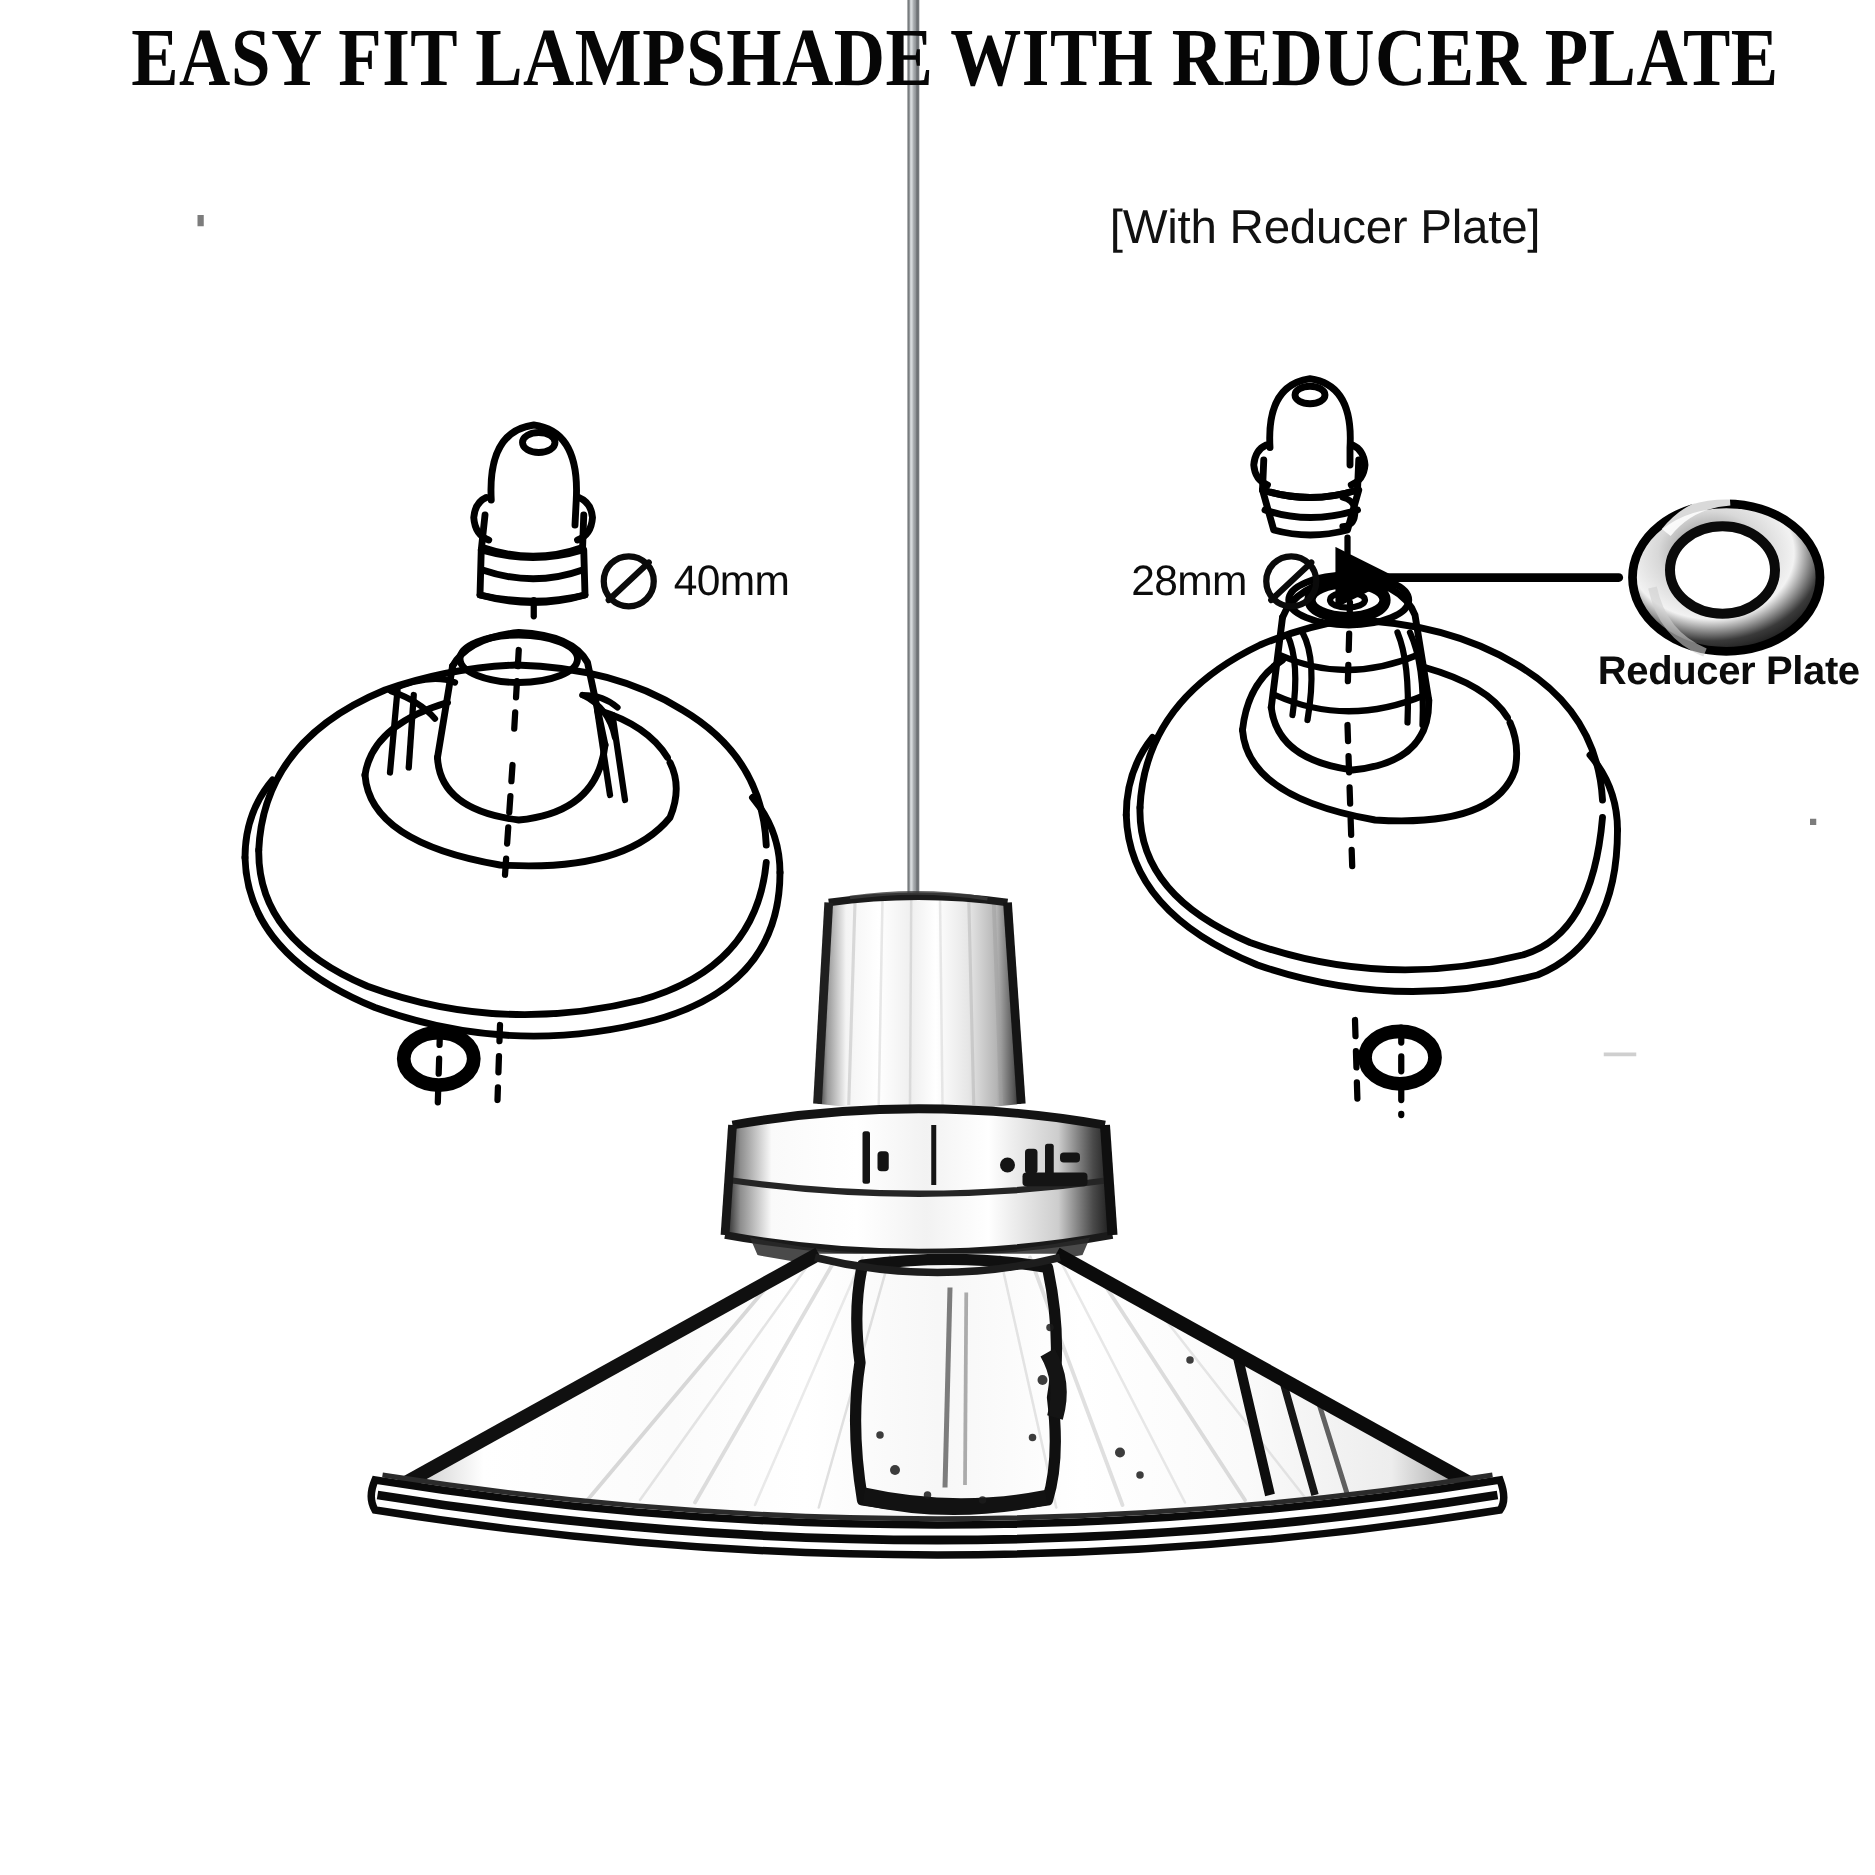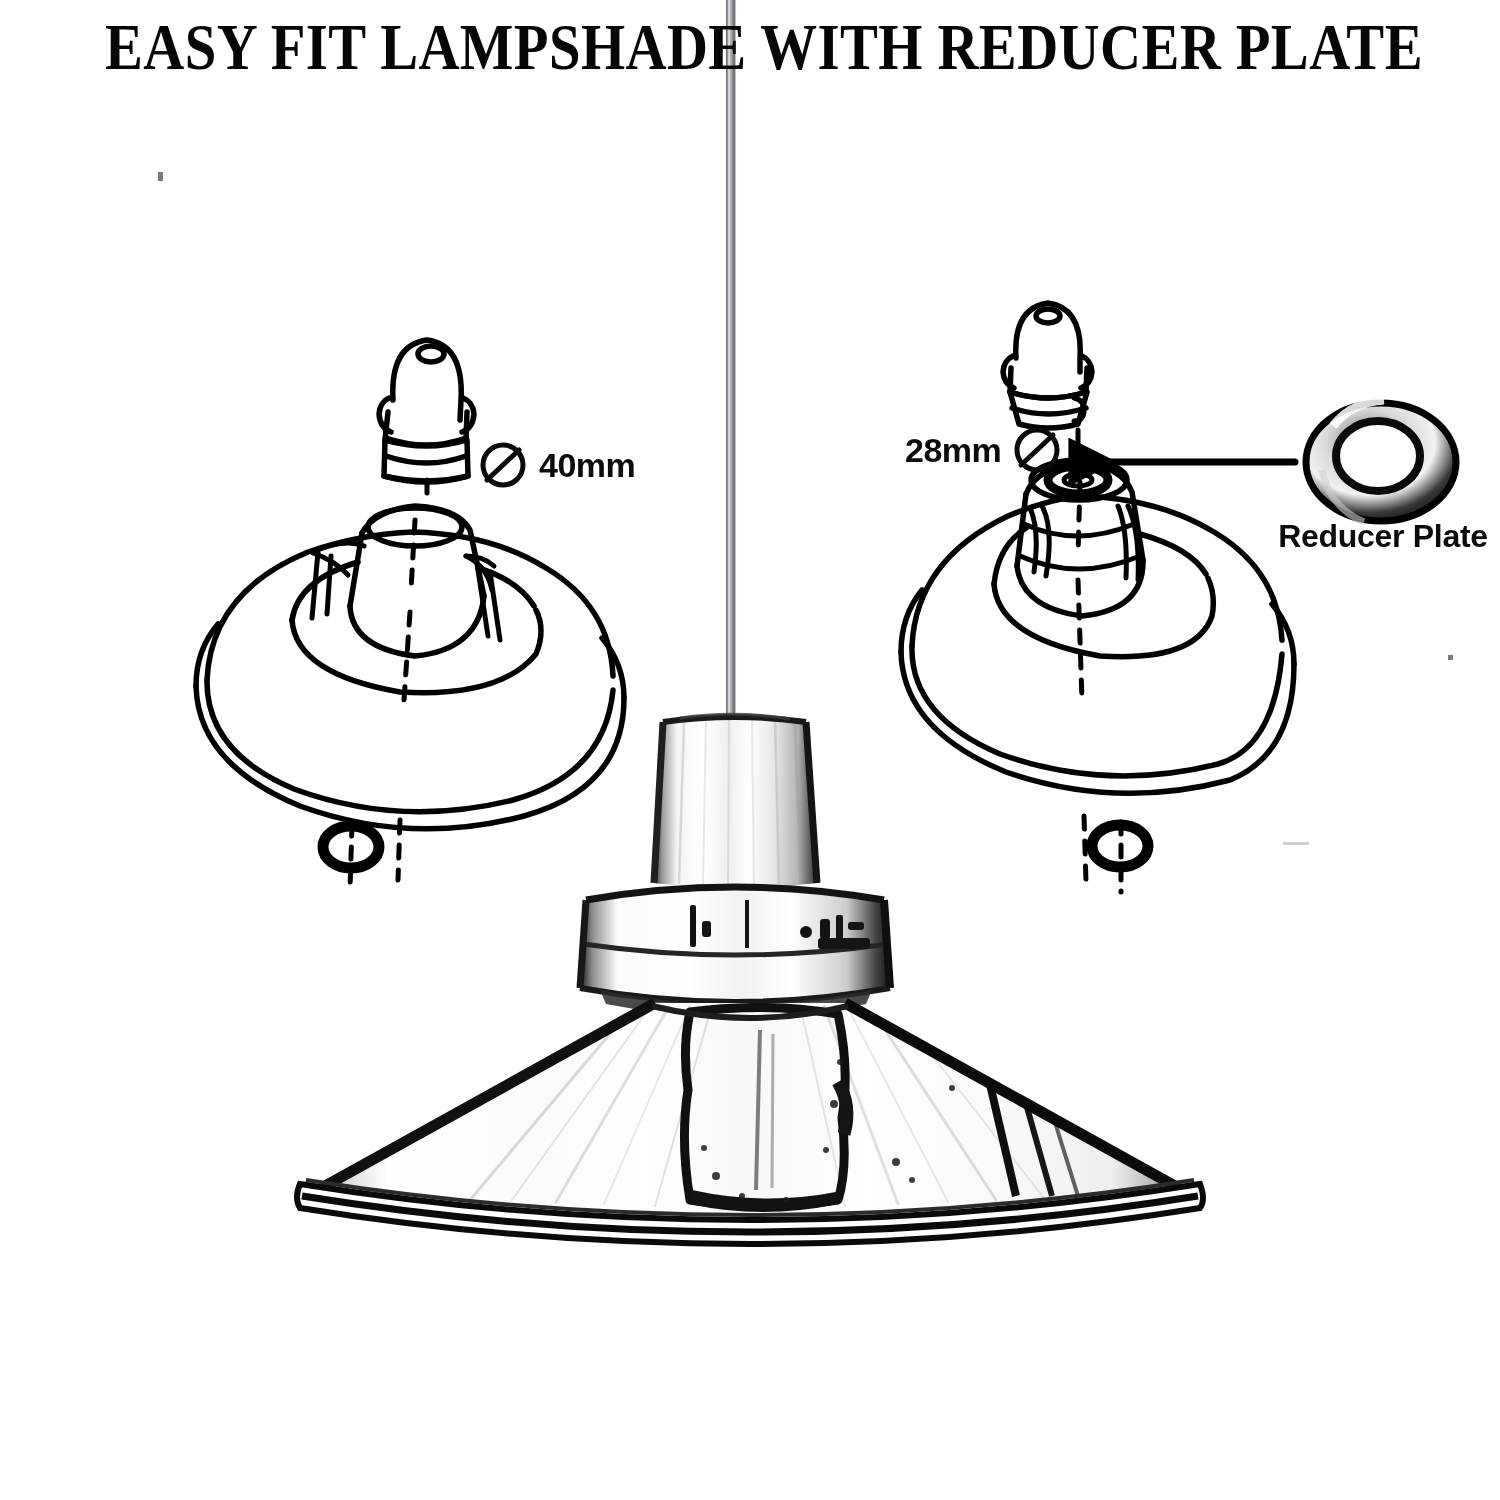--- a/index.html
+++ b/index.html
@@ -63,27 +63,27 @@
   #head-left  { left: 40px;  top: 160px; width: 620px; }
   #head-right { left: 800px; top: 158px; width: 520px; }
 
   
   .dim {
     position: absolute;
     display: flex;
     align-items: center;
     gap: 11px;
     font-size: 34px;
-    font-weight: 700;
+    font-weight: 400;
     color: #0c0c0c;
     letter-spacing: -0.5px;
     z-index: 5;
   }
   #dim-left  { left: 478px; top: 440px; }
-  #dim-right { left: 905px; top: 425px; text-align: center; }
+  #dim-right { left: 905px; top: 440px; text-align: center; }
   .dsym { display: block; }
 
   
   #reducer-caption {
     position: absolute;
     left: 1258px;
     top: 518px;
     width: 250px;
     text-align: center;
     font-size: 32px;
@@ -113,20 +113,21 @@
 </style>
 </head>
 <body>
 
 <div id="page">
 
   <div id="title">EASY FIT LAMPSHADE WITH REDUCER PLATE</div>
 
 
   <div id="head-right" class="sect-head">
+    <span class="sub">[With Reducer Plate]</span>
   </div>
 
   <div id="dim-left" class="dim">
     <svg class="dsym" width="50" height="50" viewBox="0 0 50 50">
       <circle cx="25" cy="25" r="20" fill="none" stroke="#0a0a0a" stroke-width="5"></circle>
       <line x1="9" y1="40" x2="41" y2="10" stroke="#0a0a0a" stroke-width="5" stroke-linecap="round"></line>
     </svg>
     <span>40mm</span>
   </div>
 

